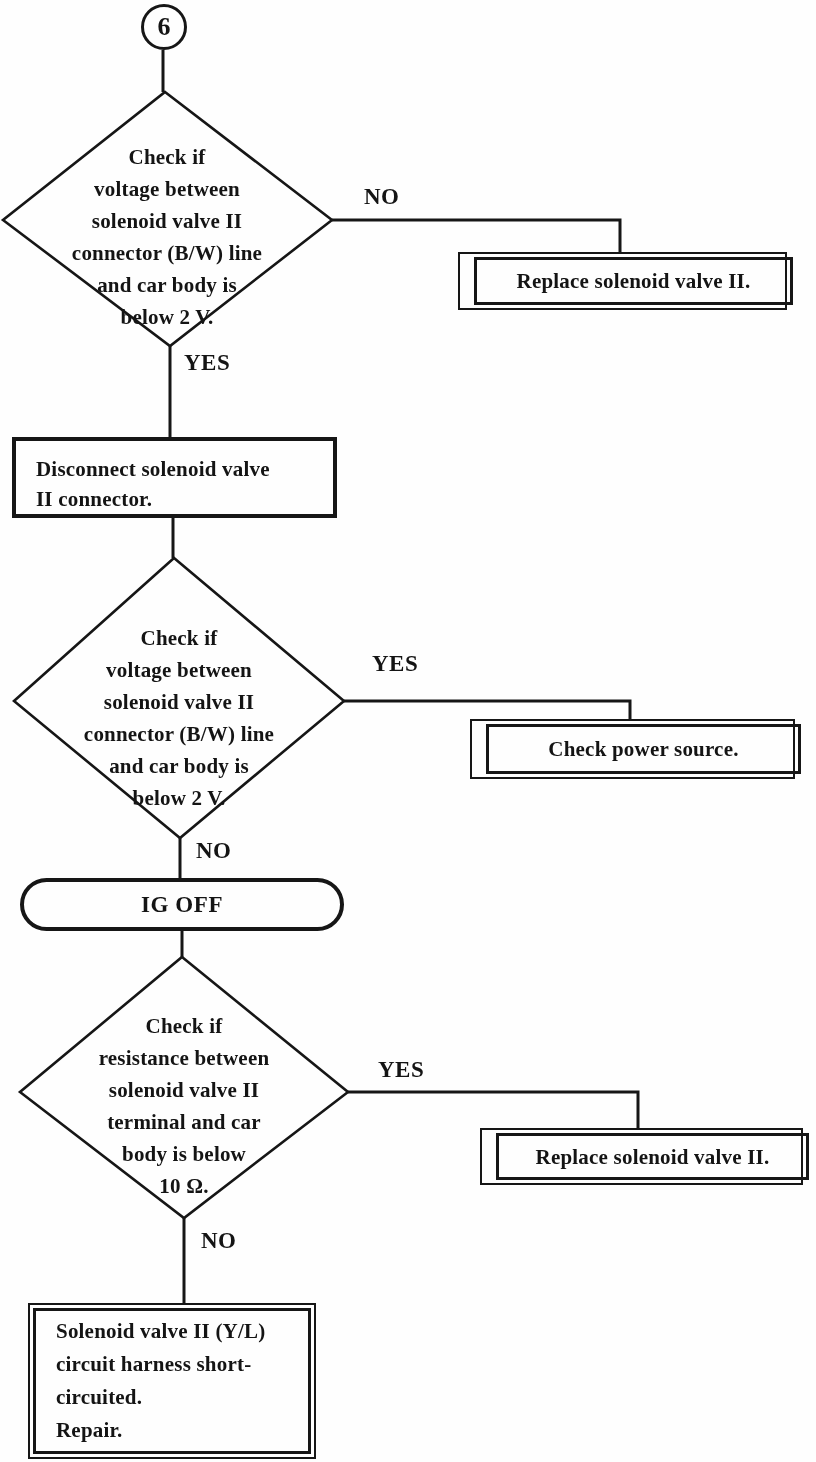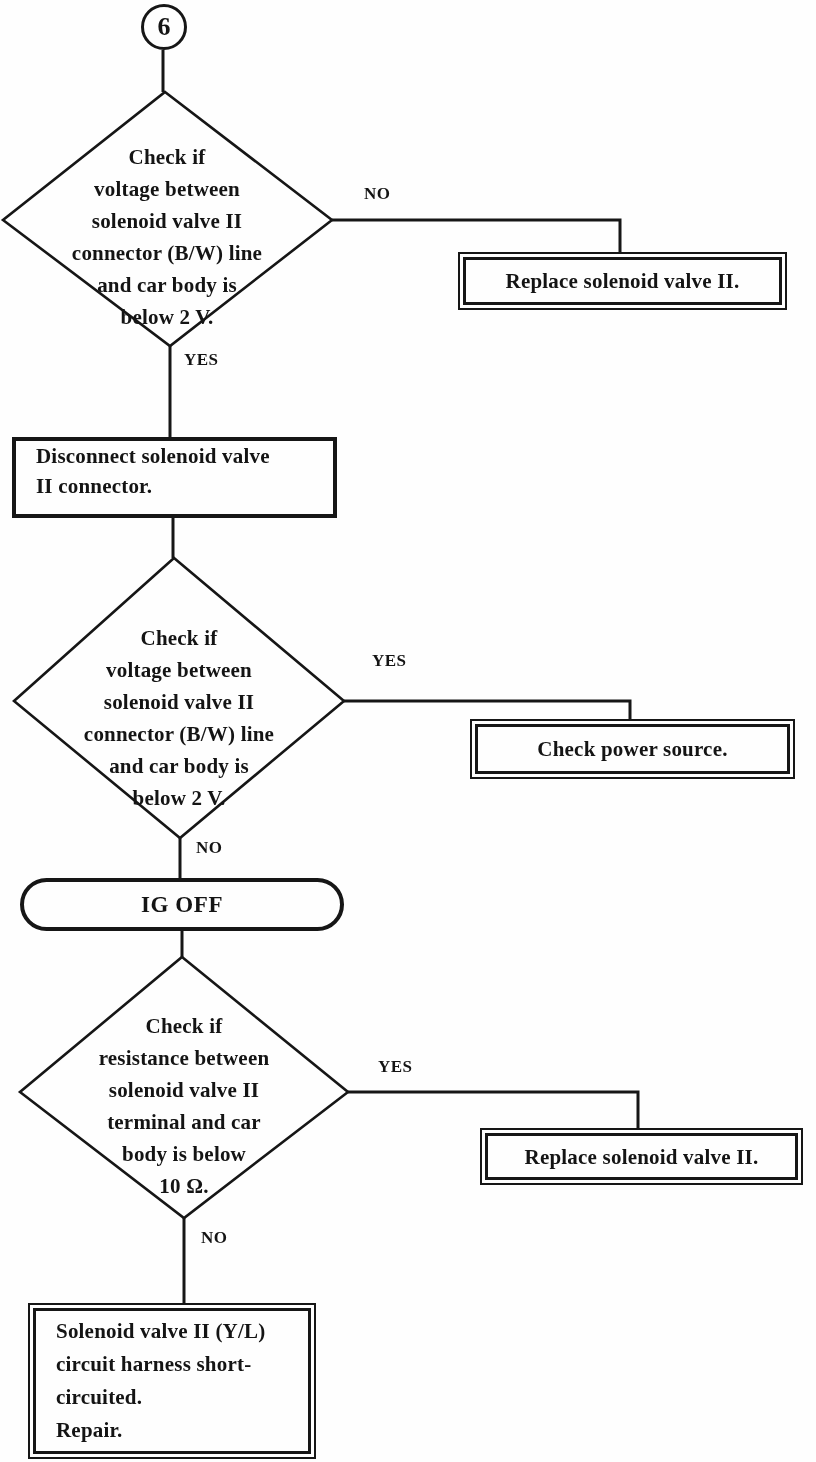--- a/index.html
+++ b/index.html
@@ -38,42 +38,42 @@
     line-height: 32px;
     font-weight: 600;
     letter-spacing: 0.2px;
     white-space: pre-line;
   }
   .dt1 { left: 22px;  top: 141px; }
   .dt2 { left: 34px;  top: 622px; }
   .dt3 { left: 39px;  top: 1010px; }
 
   .branch-label {
-    font-size: 17px;
+    font-size: 23px;
     font-weight: 700;
     letter-spacing: 0.5px;
   }
 
   .box-single {
     border: 4px solid #161616;
     background: #fefefe;
-    display: flex; flex-direction: column; justify-content: flex-start;
+    display: flex; flex-direction: column; justify-content: flex-end;
   }
   .box-double {
     border: 2px solid #161616;
     padding: 3px;
     background: #fefefe;
   }
   .box-double .inner {
     border: 3px solid #161616;
     width: 100%; height: 100%;
     box-sizing: border-box;
     display: flex; flex-direction: column; justify-content: center;
   }
-  .center-text { align-items: center; text-align: right; }
+  .center-text { align-items: center; text-align: right; margin-left: 11px; }
   .box-label {
     font-size: 21px;
     font-weight: 600;
     line-height: 30px;
     letter-spacing: 0.2px;
     white-space: pre-line;
   }
   .pad-left { padding-left: 20px; padding-right: 8px; }
 
   .pill {

